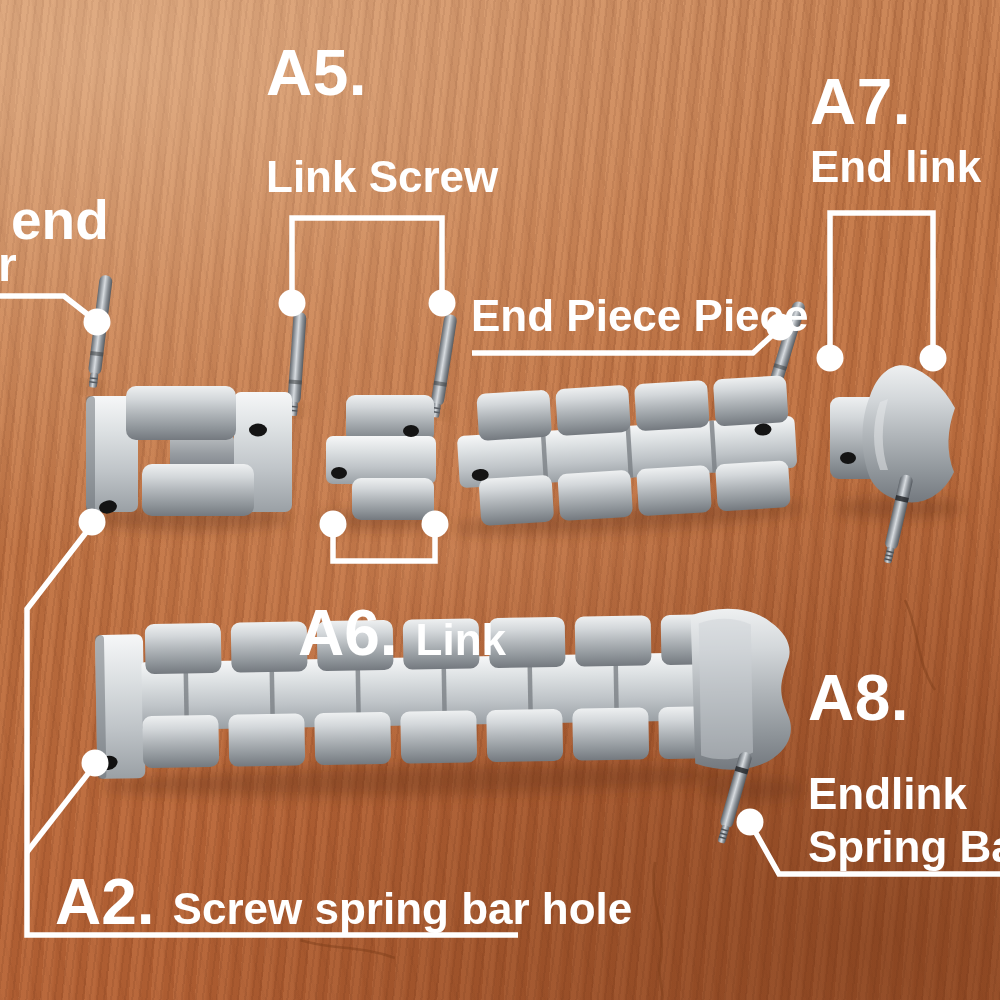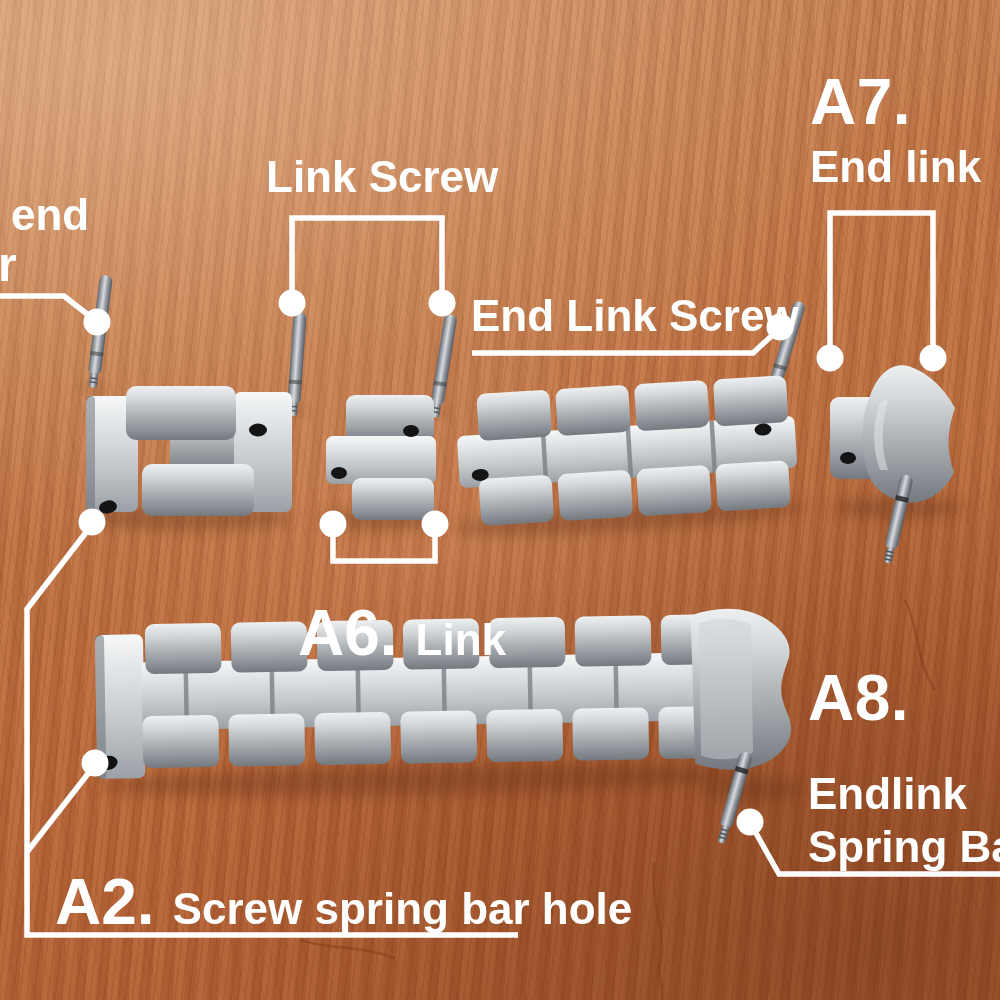--- a/index.html
+++ b/index.html
@@ -214,29 +214,30 @@
       <circle cx="830" cy="358" r="13.5"></circle>
       <circle cx="933" cy="358" r="13.5"></circle>
       <circle cx="333" cy="524" r="13.5"></circle>
       <circle cx="435" cy="524" r="13.5"></circle>
       <circle cx="92" cy="522" r="13.5"></circle>
       <circle cx="95" cy="763" r="13.5"></circle>
       <circle cx="750" cy="822" r="13.5"></circle>
     </g>
   </svg>
 
-  <div class="lbl" style="left:11px;top:192px;font-size:44px;">end</div>
+  <div class="lbl" style="left:11px;top:192px;font-size:55px;">end</div>
   <div class="lbl" style="left:-2px;top:240px;font-size:48px;">r</div>
 
+  <div class="lbl code" style="left:266px;top:40px;">A5.</div>
   <div class="lbl name" style="left:266px;top:154px;">Link Screw</div>
 
   <div class="lbl code" style="left:810px;top:69px;">A7.</div>
   <div class="lbl name" style="left:810px;top:144px;">End link</div>
 
-  <div class="lbl name" style="left:471px;top:293px;">End Link Screw</div>
+  <div class="lbl name" style="left:471px;top:293px;">End Piece Piece</div>
 
   <div class="lbl" style="left:298px;top:564px;margin-top:36px;">
     <span class="inline-code">A6.</span><span class="inline-name">Link</span>
   </div>
 
   <div class="lbl code" style="left:808px;top:665px;">A8.</div>
   <div class="lbl name" style="left:808px;top:771px;">Endlink</div>
   <div class="lbl name" style="left:808px;top:824px;">Spring Bar</div>
 
   <div class="lbl" style="left:55px;top:869px;">

